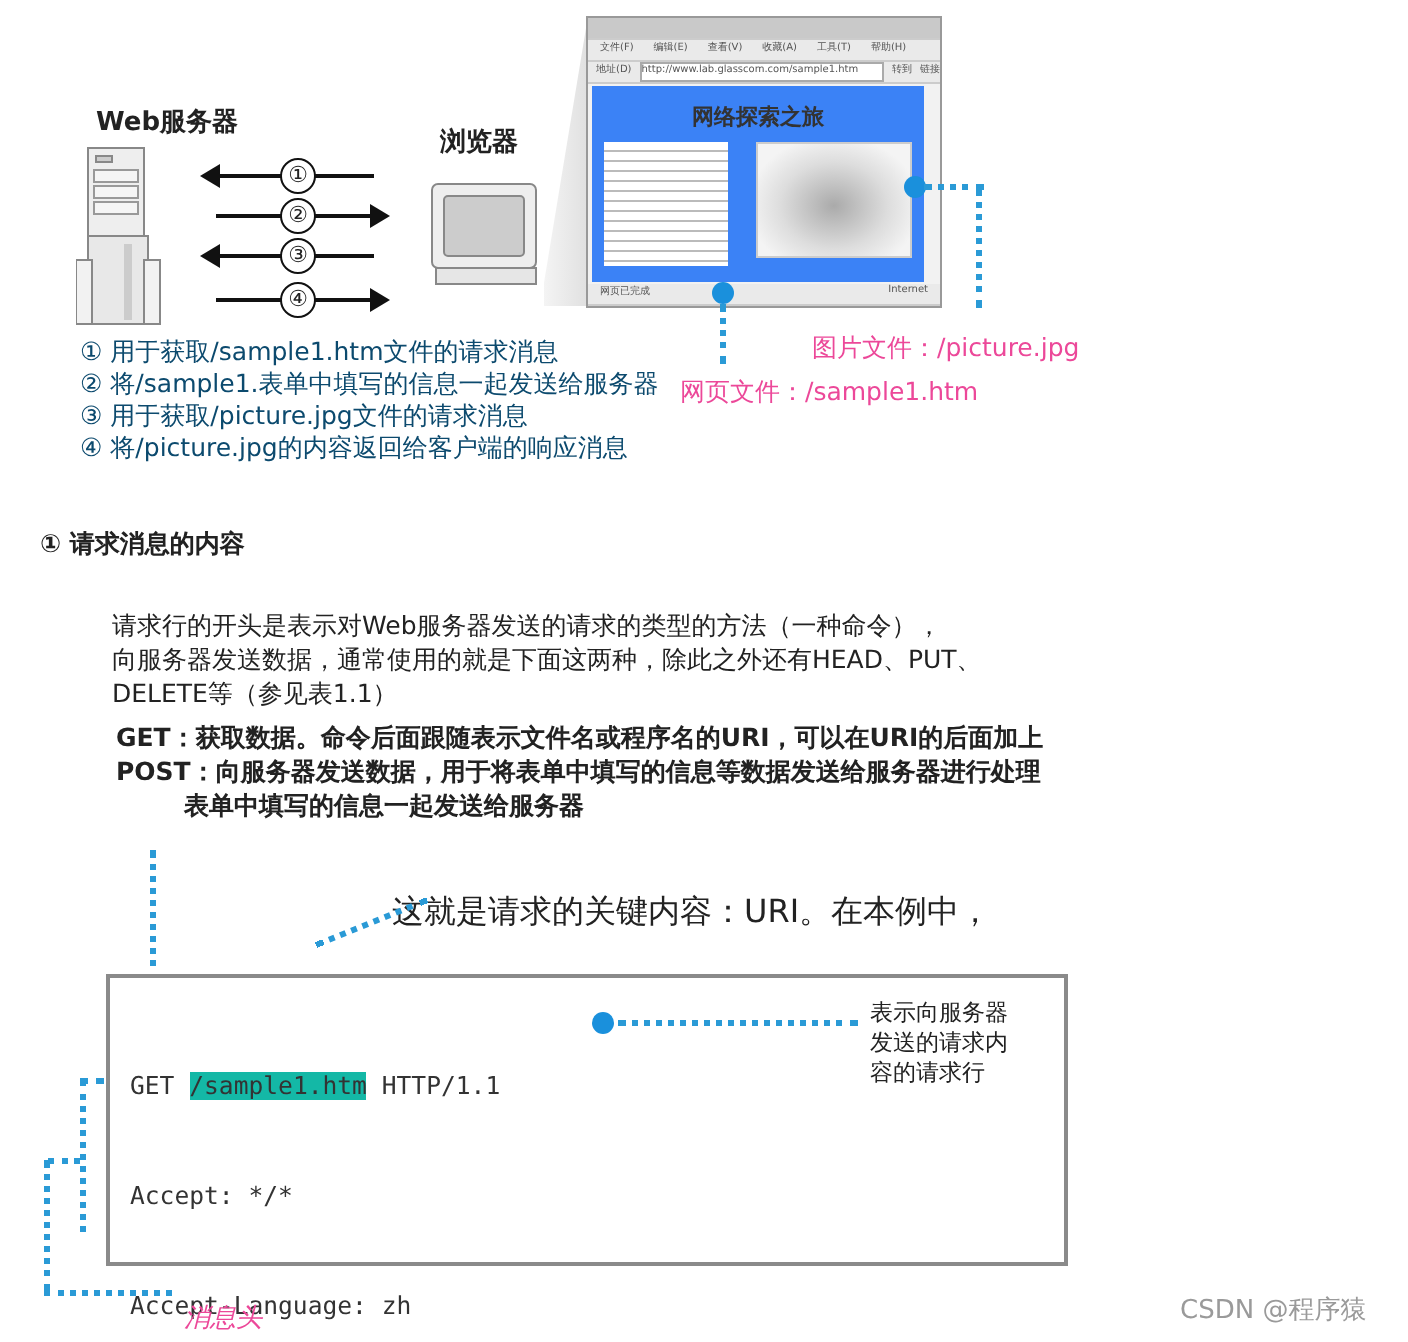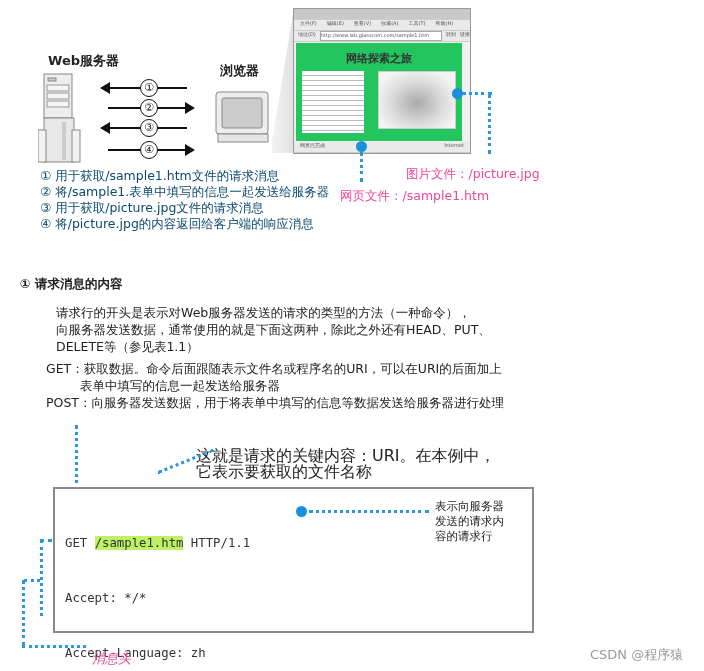--- a/index.html
+++ b/index.html
@@ -7,21 +7,21 @@
   .abs{position:absolute;}
   .label-bold{font-weight:bold;font-size:13px;color:#222;}
   .steps{font-size:12.5px;line-height:16px;color:#0c4a6e;}
   .blue{color:#ec4899;}
   .dot{position:absolute;width:11px;height:11px;border-radius:50%;background:#1a90dc;}
   .vdash{position:absolute;width:0;border-left:3px dotted #2a9ad6;}
   .hdash{position:absolute;height:0;border-top:3px dotted #2a9ad6;}
   .para{font-size:12.5px;line-height:17px;color:#222;}
   .code-box{position:absolute;left:53px;top:487px;width:477px;height:142px;border:2px solid #8a8a8a;background:#fff;}
   .code{font-family:"DejaVu Sans Mono","Liberation Mono",monospace;font-size:12.3px;line-height:18.2px;color:#333;white-space:pre;}
-  .hl{background:#bef264;}
+  .hl{background:#14b8a6;}
   .browser{position:absolute;left:293px;top:8px;width:176px;height:144px;border:1px solid #999;background:#f2f2f2;}
   .tb{position:absolute;left:0;right:0;height:10px;border-bottom:1px solid #ccc;background:#eaeaea;font-size:5px;color:#555;}
   .arrow-row{position:absolute;left:100px;width:95px;height:20px;}
   .arrow-row .line{position:absolute;top:9px;left:8px;right:8px;height:2px;background:#111;}
   .arrow-row .num{position:absolute;left:40px;top:1px;width:16px;height:16px;border:1.5px solid #111;border-radius:50%;background:#fff;font-size:11px;text-align:center;line-height:16px;}
   .arr-l{position:absolute;left:0;top:4px;width:0;height:0;border-top:6px solid transparent;border-bottom:6px solid transparent;border-right:10px solid #111;}
   .arr-r{position:absolute;right:0;top:4px;width:0;height:0;border-top:6px solid transparent;border-bottom:6px solid transparent;border-left:10px solid #111;}
 </style>
 </head>
 <body>
@@ -81,21 +81,21 @@
     <span>收藏(A)</span>
     <span>工具(T)</span>
     <span>帮助(H)</span>
   </div>
   <div class="tb" style="top:22px;display:flex;gap:4px;padding-left:4px;">
     <span>地址(D)</span>
     <span style="background:#fff;border:1px solid #aaa;flex:1;overflow:hidden;white-space:nowrap;">http://www.lab.glasscom.com/sample1.htm</span>
     <span>转到</span>
     <span>链接</span>
   </div>
-  <div class="abs" style="left:2px;top:34px;right:8px;bottom:12px;background:#22c55e;">
+  <div class="abs" style="left:2px;top:34px;right:8px;bottom:12px;background:#3b82f6;">
     <div style="text-align:center;font-weight:bold;font-size:11px;margin-top:8px;color:#333;">网络探索之旅</div>
     <div class="abs" style="left:6px;top:28px;width:62px;height:62px;background:repeating-linear-gradient(#fff 0 4px,#bbb 4px 5px);"></div>
     <div class="abs" style="left:82px;top:28px;width:76px;height:56px;background:radial-gradient(ellipse at 50% 55%,#aaa,#ddd 50%,#f4f4f4 80%);border:1px solid #ccc;"></div>
   </div>
   <div class="tb" style="bottom:0;top:auto;display:flex;justify-content:space-between;padding:0 6px;">
     <span>网页已完成</span>
     <span>Internet</span>
   </div>
 </div>
 
@@ -107,35 +107,34 @@
 <div class="vdash" style="left:360px;top:152px;height:30px;"></div>
 <div class="abs blue" style="left:340px;top:188px;font-size:12.5px;">网页文件：/sample1.htm</div>
 
 <div class="abs steps" style="left:40px;top:168px;">
   <div>① 用于获取/sample1.htm文件的请求消息</div>
   <div>② 将/sample1.表单中填写的信息一起发送给服务器</div>
   <div>③ 用于获取/picture.jpg文件的请求消息</div>
   <div>④ 将/picture.jpg的内容返回给客户端的响应消息</div>
 </div>
 
-<div class="abs label-bold" style="left:20px;top:276px;font-size:12.5px;">① 请求消息的内容</div>
+<div class="abs label-bold" style="left:20px;top:264px;font-size:12.5px;">① 请求消息的内容</div>
 <div class="abs para" style="left:56px;top:304px;">
   <div>请求行的开头是表示对Web服务器发送的请求的类型的方法（一种命令），</div>
   <div>向服务器发送数据，通常使用的就是下面这两种，除此之外还有HEAD、PUT、</div>
   <div>DELETE等（参见表1.1）</div>
 </div>
-<div class="abs para" style="left:46px;top:360px;">
+<div class="abs para" style="left:58px;top:360px;font-weight:bold;">
   <div>GET：获取数据。命令后面跟随表示文件名或程序名的URI，可以在URI的后面加上</div>
+  <div>POST：向服务器发送数据，用于将表单中填写的信息等数据发送给服务器进行处理</div>
   <div style="padding-left:34px;">表单中填写的信息一起发送给服务器</div>
-  <div>POST：向服务器发送数据，用于将表单中填写的信息等数据发送给服务器进行处理</div>
 </div>
 
 <div class="abs para" style="left:196px;top:448px;font-size:16px;line-height:16px;">
   <div>这就是请求的关键内容：URI。在本例中，</div>
-  <div>它表示要获取的文件名称</div>
 </div>
 
 <div class="vdash" style="left:75px;top:425px;height:66px;"></div>
 <div class="dot" style="left:70px;top:489px;"></div>
 <div class="abs" style="left:158px;top:471px;width:60px;border-top:3px dotted #2a9ad6;transform:rotate(-22deg);transform-origin:left;"></div>
 <div class="dot" style="left:149px;top:492px;"></div>
 
 <div class="code-box">
   <div class="code" style="position:absolute;left:10px;top:9px;">
     <div><span>GET </span><span class="hl">/sample1.htm</span><span> HTTP/1.1</span></div>

